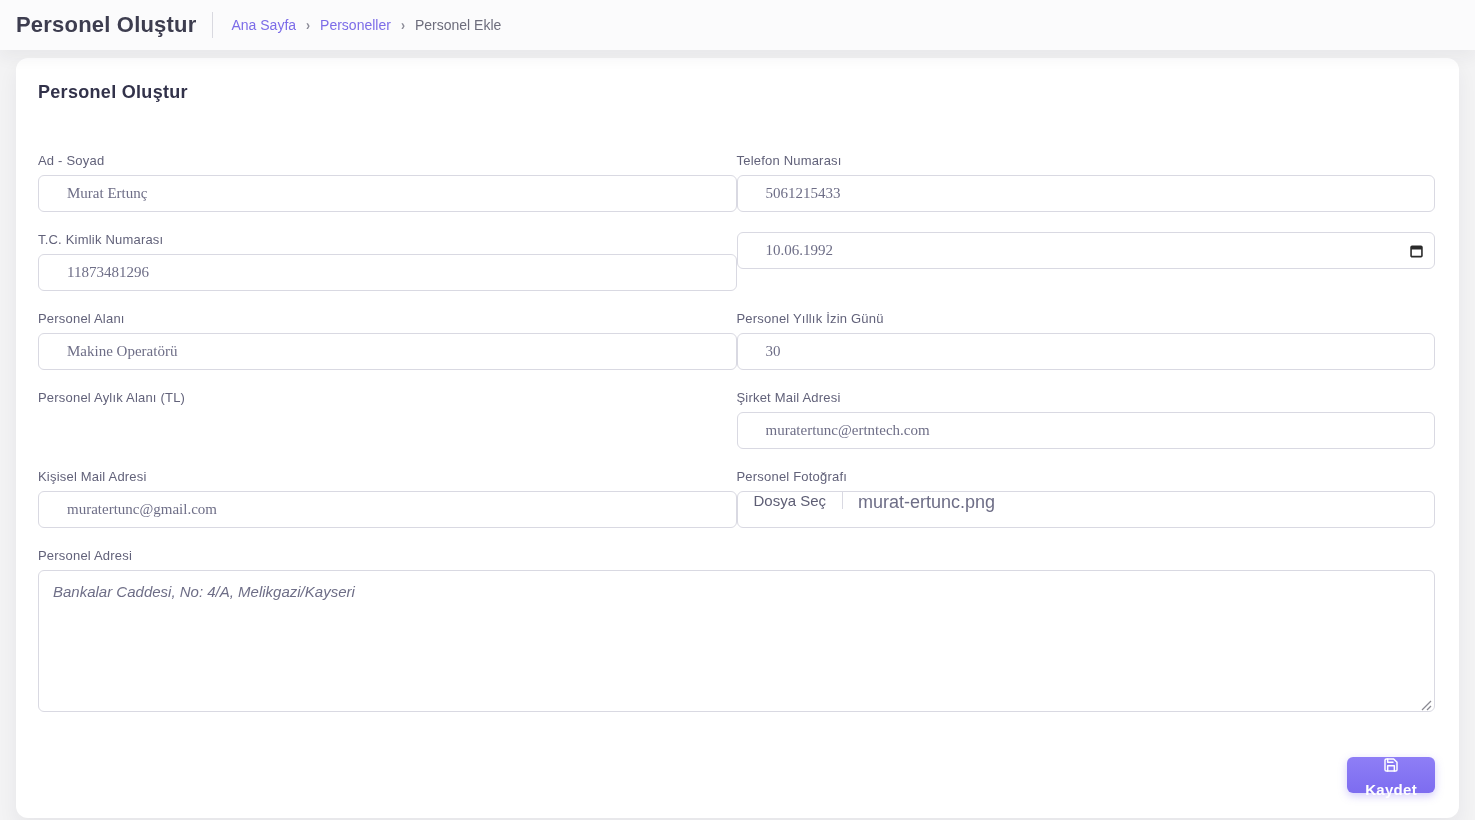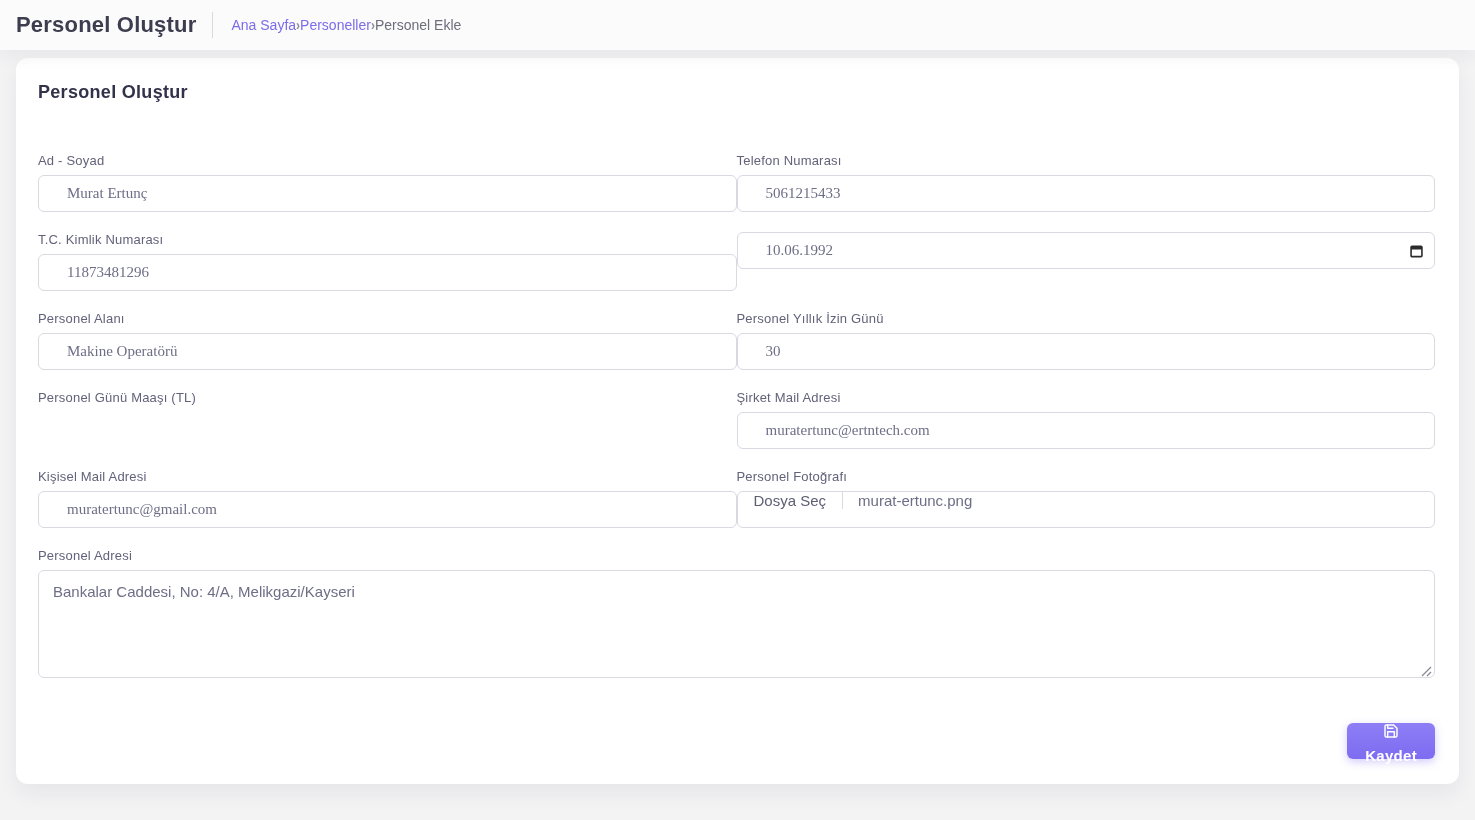--- a/index.html
+++ b/index.html
@@ -29,20 +29,21 @@
   }
   .header-divider {
     width: 1px;
     height: 26px;
     background: #d9d9e0;
     margin: 0 18px 0 16px;
   }
   .breadcrumb {
     display: flex;
     align-items: center;
+    gap: 10px;
     font-size: 14px;
   }
   .breadcrumb a {
     color: #7c6ce8;
     text-decoration: none;
     cursor: pointer;
   }
   .breadcrumb .sep {
     color: #8b8b97;
     font-size: 12px;
@@ -122,38 +123,39 @@
     border-right: 1px solid #d9d9e2;
     color: #5d5d74;
     font-size: 15px;
     white-space: nowrap;
   }
   .file-name {
     display: flex;
     align-items: center;
     padding: 0 15px;
     color: #6e6e87;
-    font-size: 15px;
+    font-size: 18px;
   }
 
   
   .textarea-wrap { position: relative; }
   textarea.text-area {
     width: 100%;
-    height: 108px;
+    height: 142px;
     border: 1px solid #d9d9e2;
     border-radius: 6px;
     background: #fff;
     padding: 12px 14px;
     font-size: 15px;
     color: #6e6e87;
     font-family: "Liberation Sans", "DejaVu Sans", sans-serif;
     resize: none;
     outline: none;
     display: block;
+    font-style: italic;
   }
   .resize-handle {
     position: absolute;
     right: 3px;
     bottom: 4px;
     width: 11px;
     height: 11px;
     pointer-events: none;
   }
 
@@ -231,21 +233,21 @@
     <div class="field">
       <label class="field-label">Personel Alanı</label>
       <input class="text-input" type="text" value="Makine Operatörü" style="">
     </div>
     <div class="field">
       <label class="field-label">Personel Yıllık İzin Günü</label>
       <input class="text-input" type="text" value="30" style="">
     </div>
 
     <div class="field">
-      <label class="field-label">Personel Günü Maaşı (TL)</label>
+      <label class="field-label">Personel Aylık Alanı (TL)</label>
     </div>
     <div class="field">
       <label class="field-label">Şirket Mail Adresi</label>
       <input class="text-input" type="text" value="muratertunc@ertntech.com" style="">
     </div>
 
     <div class="field">
       <label class="field-label">Kişisel Mail Adresi</label>
       <input class="text-input" type="text" value="muratertunc@gmail.com" style="">
     </div>

